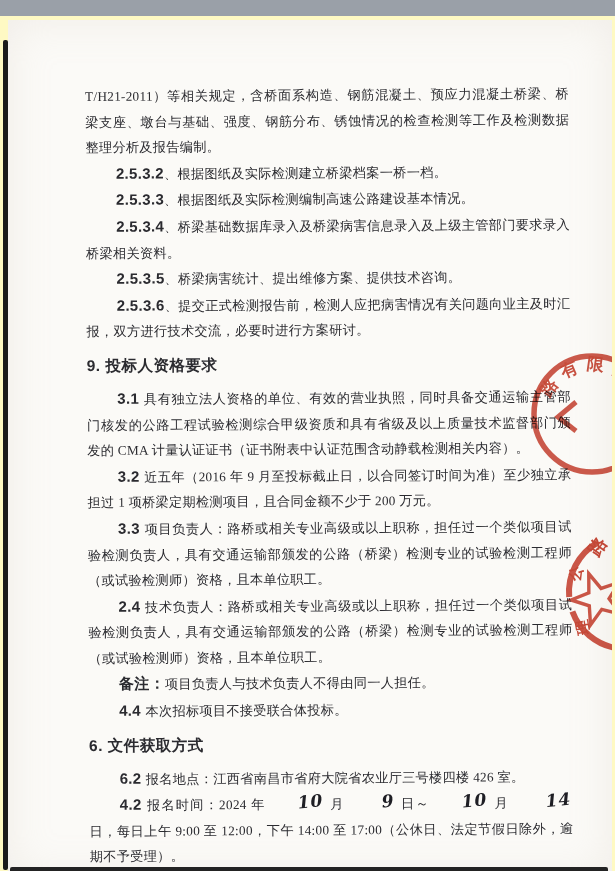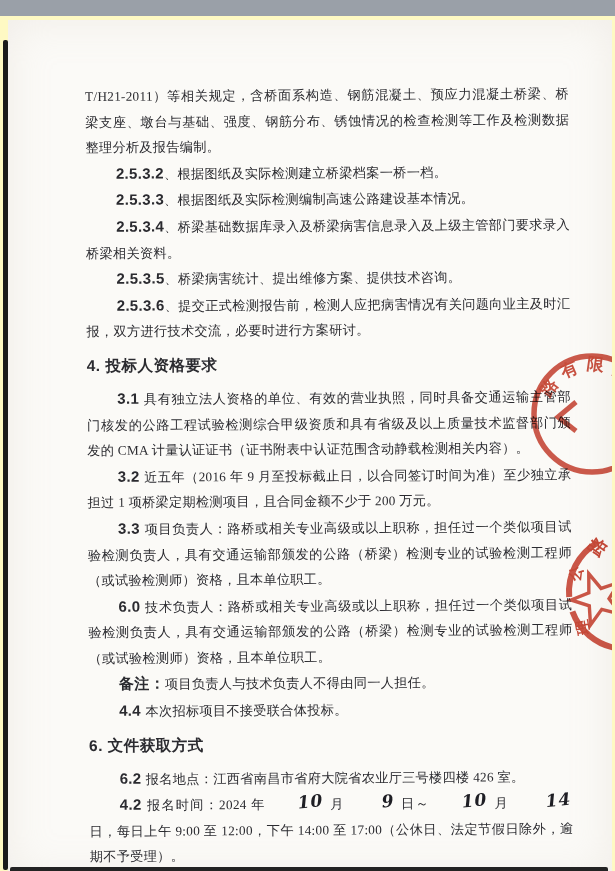--- a/index.html
+++ b/index.html
@@ -33,25 +33,25 @@
 
   <div class="page">
 
     <div class="doc">
         <p class="para"><span>T/H21-2011）等相关规定，含桥面系构造、钢筋混凝土、预应力混凝土桥梁、桥梁支座、墩台与基础、强度、钢筋分布、锈蚀情况的检查检测等工作及检测数据整理分析及报告编制。</span></p>
         <p class="para indent"><span class="b">2.5.3.2</span><span>、根据图纸及实际检测建立桥梁档案一桥一档。</span></p>
         <p class="para indent"><span class="b">2.5.3.3</span><span>、根据图纸及实际检测编制高速公路建设基本情况。</span></p>
         <p class="para indent"><span class="b">2.5.3.4</span><span>、桥梁基础数据库录入及桥梁病害信息录入及上级主管部门要求录入桥梁相关资料。</span></p>
         <p class="para indent"><span class="b">2.5.3.5</span><span>、桥梁病害统计、提出维修方案、提供技术咨询。</span></p>
         <p class="para indent"><span class="b">2.5.3.6</span><span>、提交正式检测报告前，检测人应把病害情况有关问题向业主及时汇报，双方进行技术交流，必要时进行方案研讨。</span></p>
-        <p class="para heading"><span>4. 投标人资格要求</span></p>
+        <p class="para heading"><span>9. 投标人资格要求</span></p>
         <p class="para indent"><span class="b">3.1 </span><span>具有独立法人资格的单位、有效的营业执照，同时具备交通运输主管部门核发的公路工程试验检测综合甲级资质和具有省级及以上质量技术监督部门颁发的 CMA 计量认证证书（证书附表中认证范围含动静载检测相关内容）。</span></p>
         <p class="para indent"><span class="b">3.2 </span><span>近五年（2016 年 9 月至投标截止日，以合同签订时间为准）至少独立承担过 1 项桥梁定期检测项目，且合同金额不少于 200 万元。</span></p>
         <p class="para indent"><span class="b">3.3 </span><span>项目负责人：路桥或相关专业高级或以上职称，担任过一个类似项目试验检测负责人，具有交通运输部颁发的公路（桥梁）检测专业的试验检测工程师（或试验检测师）资格，且本单位职工。</span></p>
-        <p class="para indent"><span class="b">6.0 </span><span>技术负责人：路桥或相关专业高级或以上职称，担任过一个类似项目试验检测负责人，具有交通运输部颁发的公路（桥梁）检测专业的试验检测工程师（或试验检测师）资格，且本单位职工。</span></p>
+        <p class="para indent"><span class="b">2.4 </span><span>技术负责人：路桥或相关专业高级或以上职称，担任过一个类似项目试验检测负责人，具有交通运输部颁发的公路（桥梁）检测专业的试验检测工程师（或试验检测师）资格，且本单位职工。</span></p>
         <p class="para indent"><span class="b">备注：</span><span>项目负责人与技术负责人不得由同一人担任。</span></p>
         <p class="para indent"><span class="b">4.4 </span><span>本次招标项目不接受联合体投标。</span></p>
         <p class="para heading"><span>6. 文件获取方式</span></p>
         <p class="para indent"><span class="b">6.2 </span><span>报名地点：江西省南昌市省府大院省农业厅三号楼四楼 426 室。</span></p>
         <p class="para indent"><span class="b">4.2 </span><span>报名时间：2024 年</span><span class="hw">10</span><span> 月 </span><span class="hw">9</span><span> 日～</span><span class="hw">10</span><span> 月 </span><span class="hw">14</span><span> 日，每日上午 9:00 至 12:00，下午 14:00 至 17:00（公休日、法定节假日除外，逾期不予受理）。</span></p>
         <p class="para indent"><span class="b">4.3 </span><span>投标人在报名时须提交以下材料原件（同时提交一份加盖单位公章的复印件）：</span></p>
       </div>
 
     <div class="stamp stamp-upper" style="color: rgb(196, 58, 40);">
       <svg width="170" height="145" viewBox="0 0 170 145" xmlns="http://www.w3.org/2000/svg">

